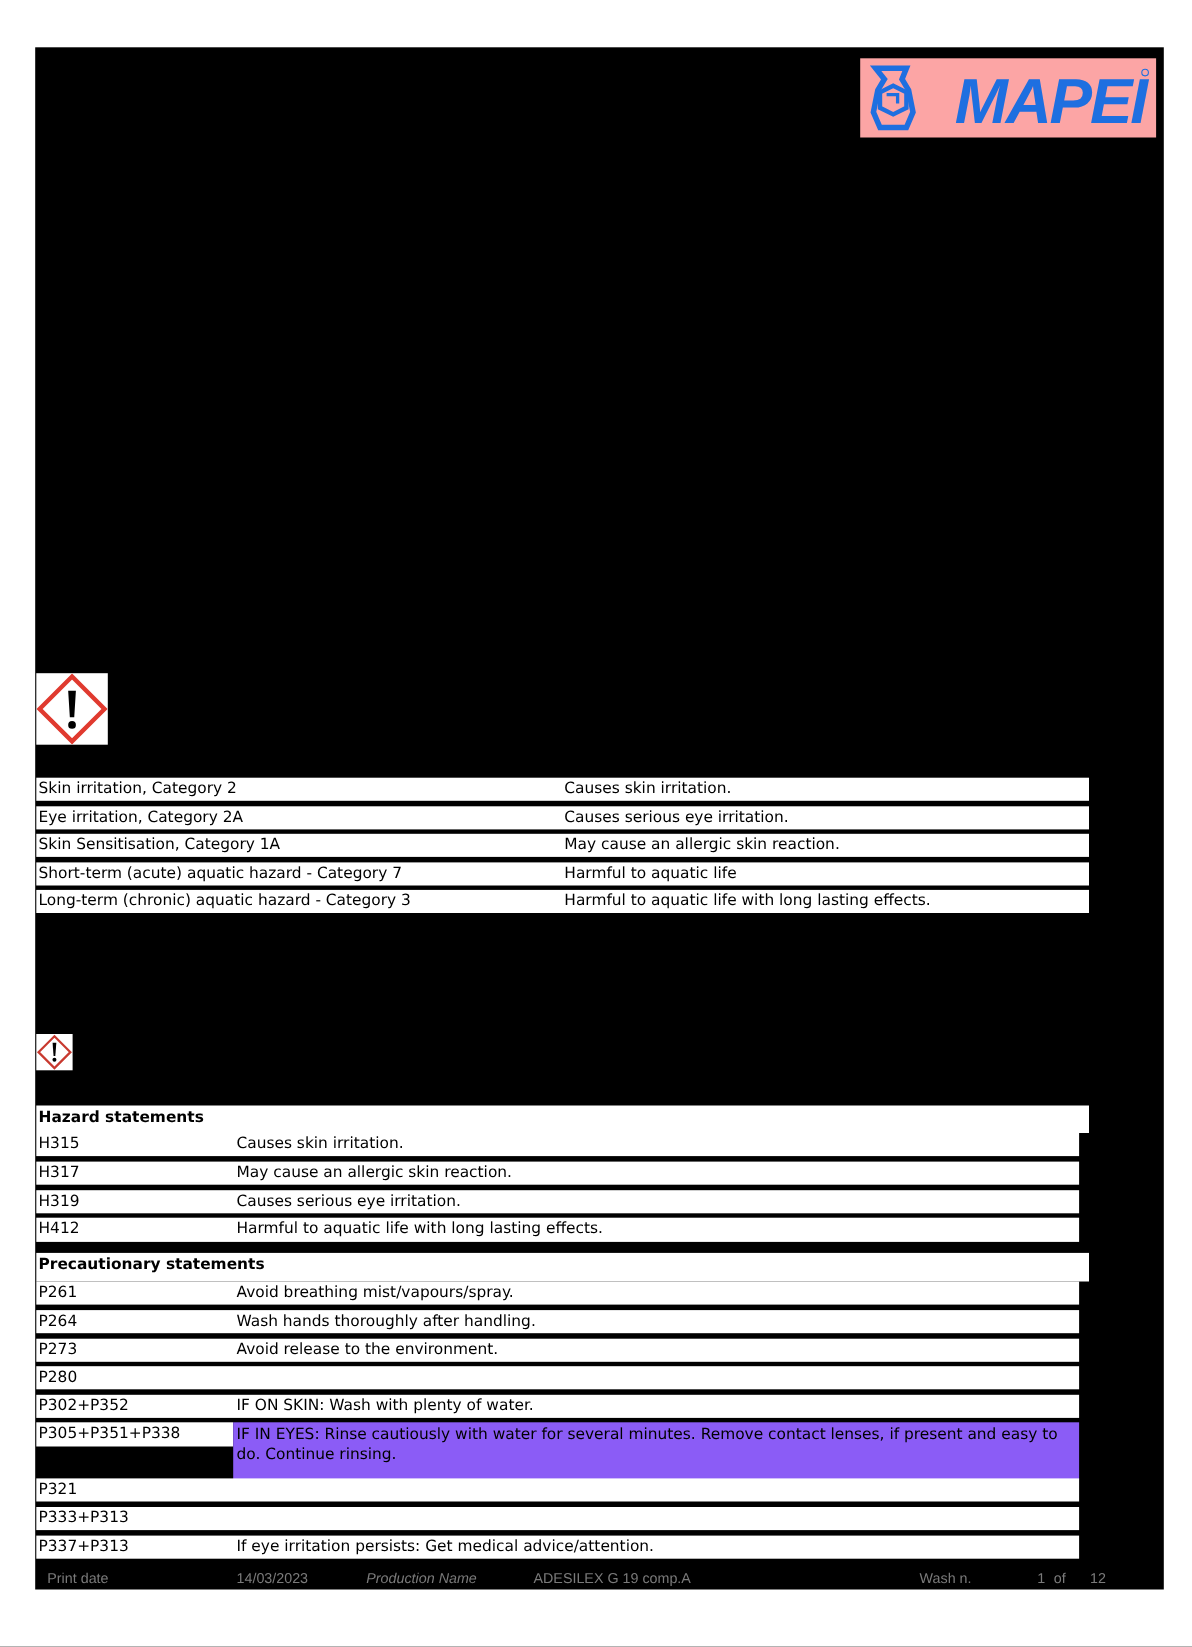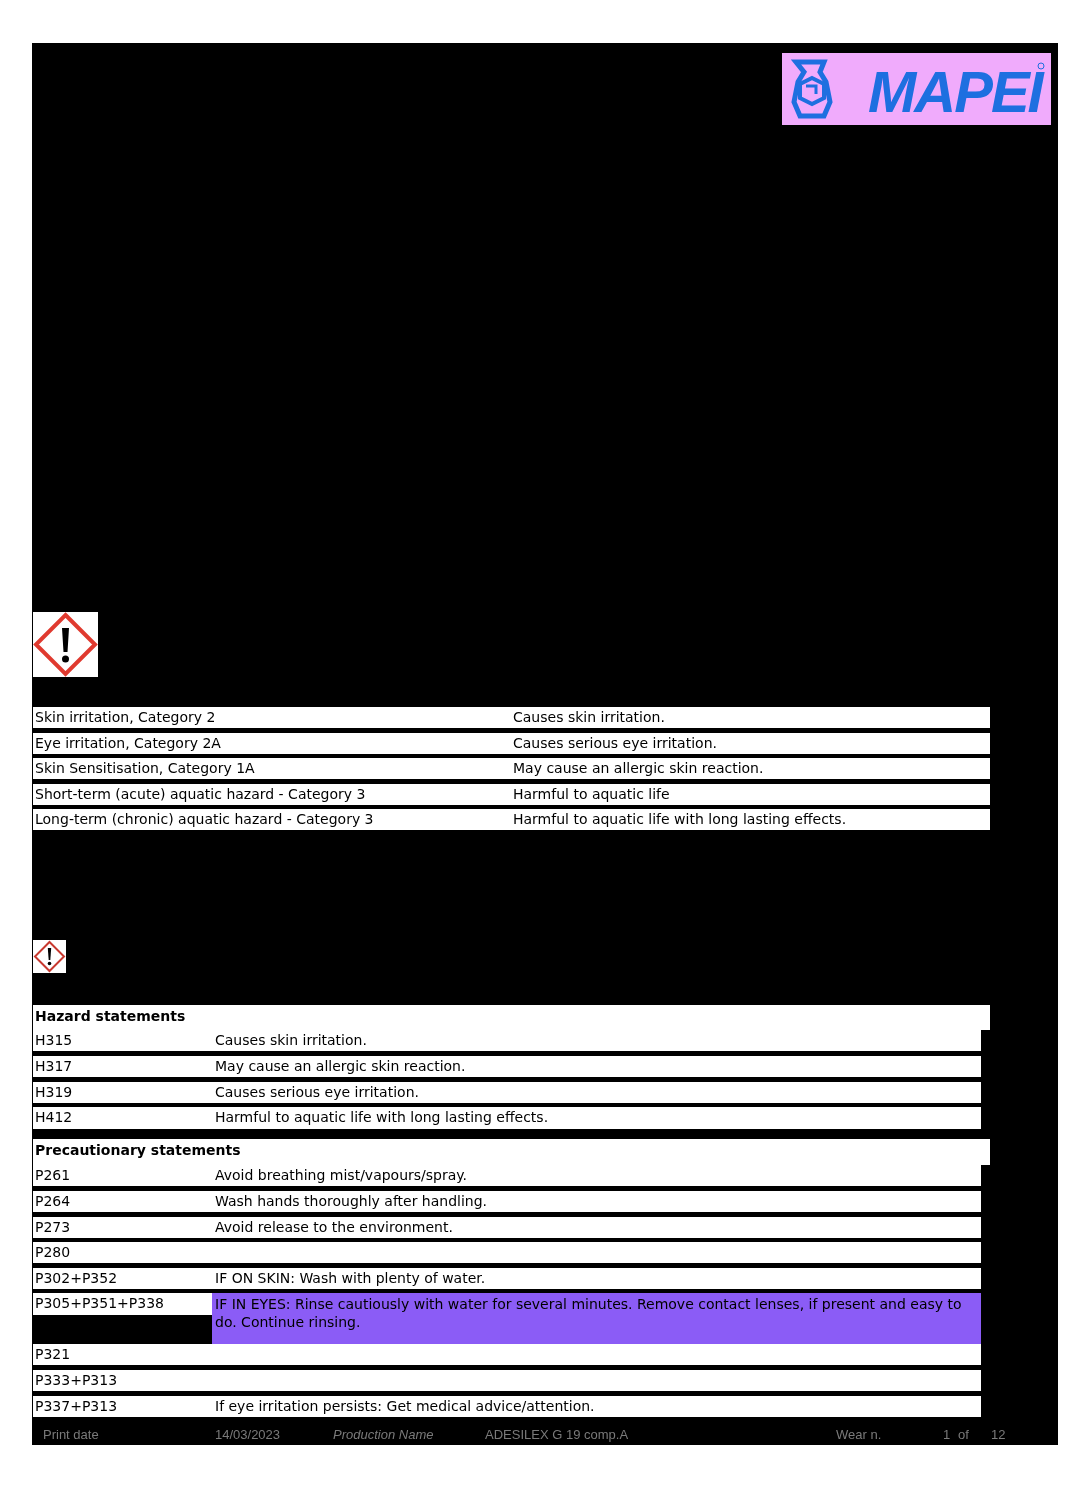--- a/index.html
+++ b/index.html
@@ -6,21 +6,21 @@
   body {
     width: 1084px; height: 1497px; background: #ffffff; position: relative;
     font-family: "DejaVu Sans", sans-serif; overflow: hidden;
   }
   .page {
     position: absolute; left: 32px; top: 43px; width: 1026px; height: 1402px;
     background: #000000;
   }
   .logo {
     position: absolute; left: 782px; top: 53px; width: 269px; height: 72px;
-    background: #f0abfc; display: flex; align-items: center; justify-content: center;
+    background: #fca5a5; display: flex; align-items: center; justify-content: center;
   }
   .logo svg { display: block; }
   .pict-large {
     position: absolute; left: 33px; top: 612px; width: 65px; height: 65px; background: #fff;
   }
   .pict-small {
     position: absolute; left: 33px; top: 940px; width: 33px; height: 33px; background: #fff;
   }
   .row {
     position: absolute; background: #fff; color: #000; font-size: 14px;
@@ -76,21 +76,21 @@
   </div>
   <div class="row" style="left:33px;top:733px;width:957px;height:21px;">
     <span class="cell c1">Eye irritation, Category 2A</span>
     <span class="cell c2">Causes serious eye irritation.</span>
   </div>
   <div class="row" style="left:33px;top:758px;width:957px;height:21px;">
     <span class="cell c1">Skin Sensitisation, Category 1A</span>
     <span class="cell c2">May cause an allergic skin reaction.</span>
   </div>
   <div class="row" style="left:33px;top:784px;width:957px;height:21px;">
-    <span class="cell c1">Short-term (acute) aquatic hazard - Category 3</span>
+    <span class="cell c1">Short-term (acute) aquatic hazard - Category 7</span>
     <span class="cell c2">Harmful to aquatic life</span>
   </div>
   <div class="row" style="left:33px;top:809px;width:957px;height:21px;">
     <span class="cell c1">Long-term (chronic) aquatic hazard - Category 3</span>
     <span class="cell c2">Harmful to aquatic life with long lasting effects.</span>
   </div>
 </div>
 
 <div class="pict-small">
   <svg width="33" height="33" viewBox="0 0 33 33">
@@ -163,17 +163,17 @@
     <span class="cell c1">P337+P313</span>
     <span class="cell c2">If eye irritation persists: Get medical advice/attention.</span>
   </div>
 </div>
 
 <div>
   <span class="footer" style="left:43px;">Print date</span>
   <span class="footer" style="left:215px;">14/03/2023</span>
   <span class="footer" style="left:333px;font-style:italic;">Production Name</span>
   <span class="footer" style="left:485px;">ADESILEX G 19 comp.A</span>
-  <span class="footer" style="left:836px;">Wear n.</span>
+  <span class="footer" style="left:836px;">Wash n.</span>
   <span class="footer" style="left:943px;">1</span>
   <span class="footer" style="left:958px;">of</span>
   <span class="footer" style="left:991px;">12</span>
 </div>
 
 </body></html>

